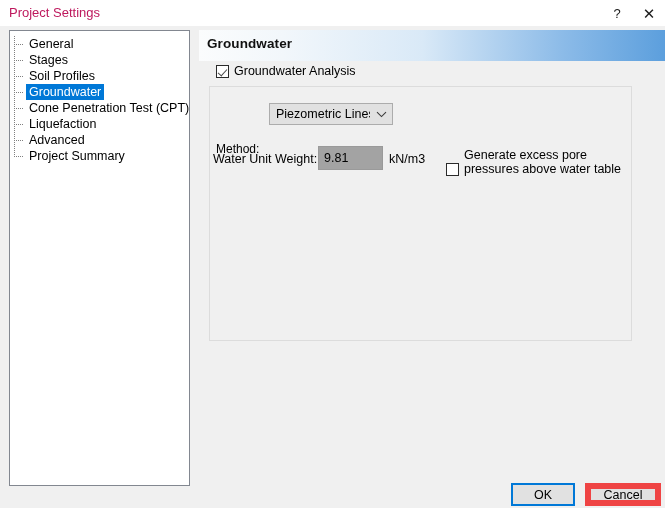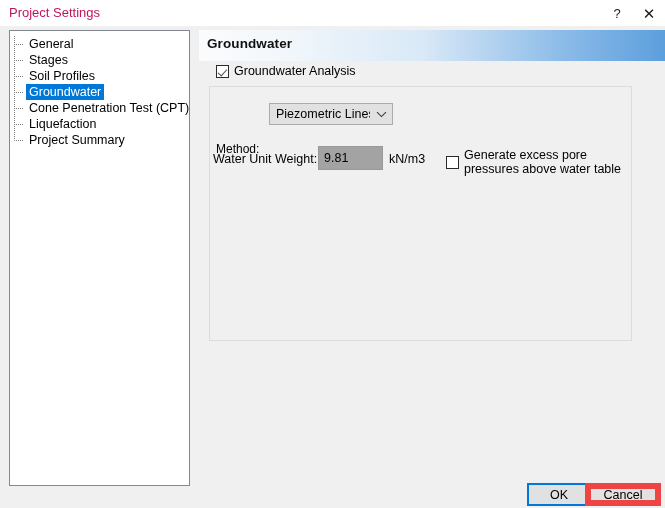--- a/index.html
+++ b/index.html
@@ -244,21 +244,21 @@
     left: 389px; top: 152px;
     font-size: 12.5px;
     line-height: 15px;
   }
 
   
   .excess-cb {
     position: absolute;
     left: 446px; top: 148px;
     display: flex;
-    align-items: center;
+    align-items: flex-end;
     gap: 5px;
   }
   .excess-cb .cb-box { margin-top: 1px; }
   .excess-lines {
     display: flex;
     flex-direction: column;
   }
   .excess-lines span {
     font-size: 12.5px;
     line-height: 14px;
@@ -274,21 +274,21 @@
     color: #000000;
     background: #e1e1e1;
     box-sizing: border-box;
     cursor: default;
     padding: 0;
     display: flex;
     align-items: center;
     justify-content: center;
   }
   .btn-ok {
-    left: 527px; top: 483px;
+    left: 511px; top: 483px;
     width: 64px;
     border: 2px solid #0078d7;
   }
   .btn-cancel {
     left: 585px; top: 483px;
     width: 76px;
     border: 6px solid #ef4444;
   }
 </style>
 </head>
@@ -328,20 +328,24 @@
     <div class="tree-row">
       <span class="tree-connector"></span>
       <span class="tree-label">Cone Penetration Test (CPT)</span>
     </div>
 
     <div class="tree-row">
       <span class="tree-connector"></span>
       <span class="tree-label">Liquefaction</span>
     </div>
 
+    <div class="tree-row">
+      <span class="tree-connector"></span>
+      <span class="tree-label">Advanced</span>
+    </div>
 
     <div class="tree-row last">
       <span class="tree-connector"></span>
       <span class="tree-label">Project Summary</span>
     </div>
 
   </div>
 </div>
 
 <div class="pane-header">

